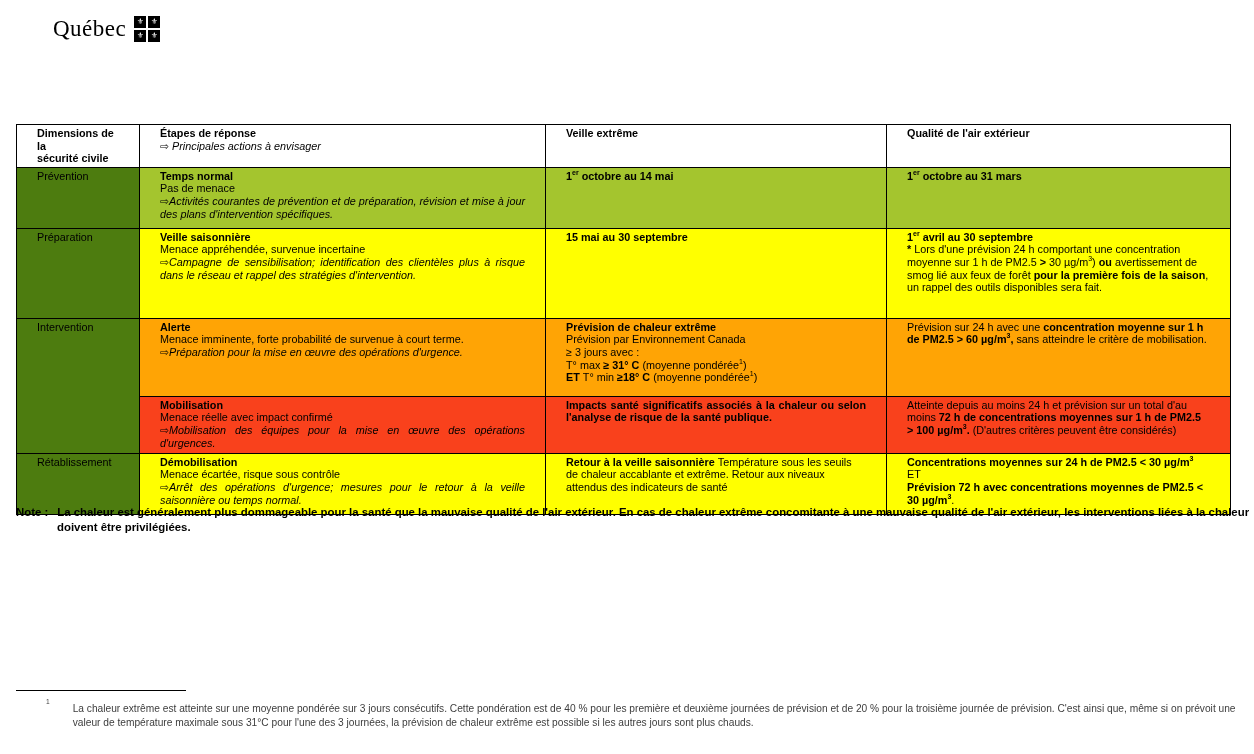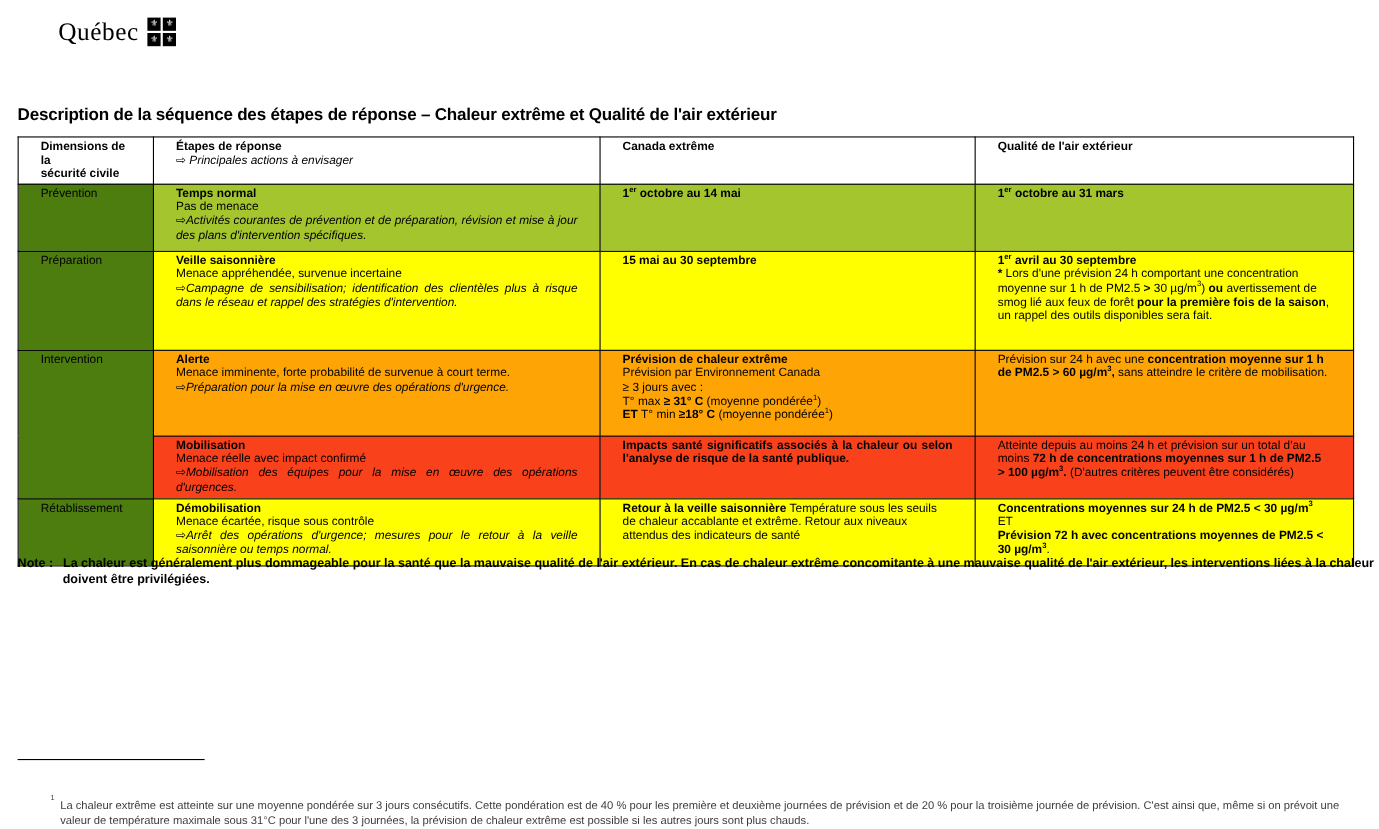--- a/index.html
+++ b/index.html
@@ -34,62 +34,61 @@
   .i{font-style:italic;}
   sup{font-size:0.65em;line-height:0;}
 
   
   .note{position:absolute;left:16px;top:505px;width:1216px;font-weight:bold;
         font-size:11.4px;line-height:14.5px;padding-left:41px;text-indent:-41px;}
   .note-label{margin-right:9px;}
 
   
   .fn-rule{position:absolute;left:16px;top:690px;width:170px;border-top:1.5px solid #000;}
-  .footnote{position:absolute;left:16px;top:702px;width:1226px;display:flex;gap:5px;
-        padding-left:30px;box-sizing:border-box;font-size:10.2px;line-height:13.5px;color:#3d3d3d;margin-top:24px;}
+  .footnote{position:absolute;left:16px;top:702px;width:1226px;display:flex;gap:23px;
+        padding-left:30px;box-sizing:border-box;font-size:10.2px;line-height:13.5px;color:#3d3d3d;}
   .footnote sup{flex:0 0 auto;}
 </style>
 </head>
 <body>
 
 <div class="page">
 
   <div class="logo">
     <div class="wordmark-row">
       <span class="wordmark">Québec</span>
       <span class="flag">
         <span class="fsq">⚜</span>
         <span class="fsq">⚜</span>
         <span class="fsq">⚜</span>
         <span class="fsq">⚜</span>
       </span>
     </div>
   </div>
 
-  <div class="title">Description de la séquence des étapes de réponse – Chaleur extrême et Qualité de l'air extérieur</div>
 
   <table class="main">
     <colgroup>
       <col style="width:123px">
         <col style="width:406px">
         <col style="width:341px">
         <col style="width:344px">
     </colgroup>
     <tbody>
         <tr class="h34">
       <th class="hd">
             <div class="rl"><span class="b">Dimensions de la</span></div>
             <div class="rl"><span class="b">sécurité civile</span></div>
           </th>
       <th class="hd">
             <div class="rl"><span class="b">Étapes de réponse</span></div>
             <div class="rl"><span>⇨ </span><span class="i">Principales actions à envisager</span></div>
           </th>
       <th class="hd">
-            <div class="rl"><span class="b">Canada extrême</span></div>
+            <div class="rl"><span class="b">Veille extrême</span></div>
           </th>
       <th class="hd">
             <div class="rl"><span class="b">Qualité de l'air extérieur</span></div>
           </th>
     </tr>
     <tr class="h61">
       <td class="dim">Prévention</td>
       <td class="bg-green just">
             <div class="rl"><span class="b">Temps normal</span></div>
             <div class="rl"><span>Pas de menace</span></div>

